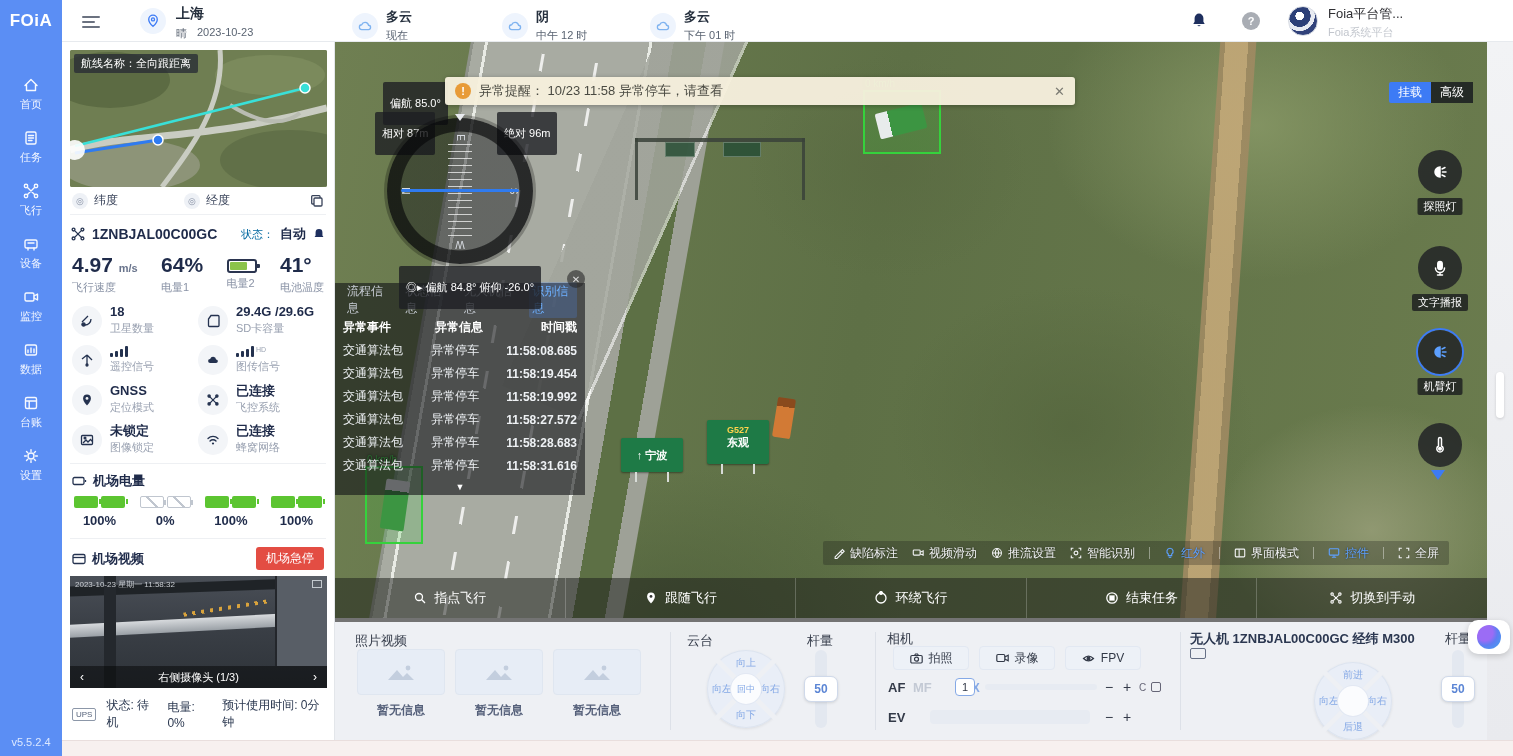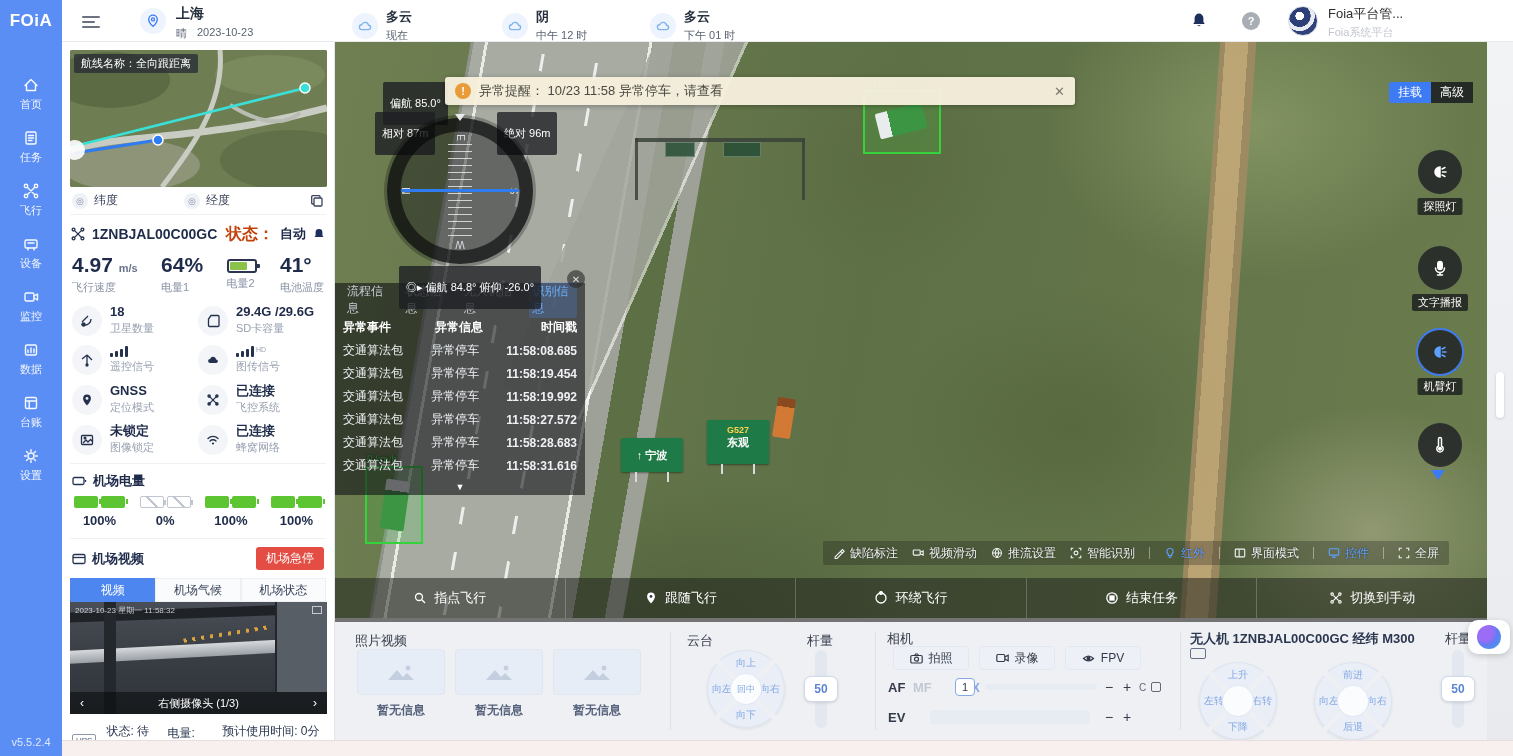--- a/index.html
+++ b/index.html
@@ -34,21 +34,21 @@
 
   
   .left-panel { position:absolute; left:62px; top:42px; width:273px; height:698px; background:#fff; z-index:30; border-right:1px solid #e3e6ea; padding:8px; overflow:hidden; }
   .map { position:relative; width:257px; height:137px; overflow:hidden; border-radius:2px; background:#6f7e52; }
   .route-chip { position:absolute; left:4px; top:4px; background:rgba(40,44,52,.78); color:#fff; font-size:11px; padding:2px 7px; border-radius:2px; z-index:2; }
   .coords { display:flex; align-items:center; height:28px; border-bottom:1px solid #eef0f3; font-size:12px; color:#39435a; gap:6px; padding:0 2px; }
   .coord-dot { width:16px; height:16px; border-radius:50%; background:#eef1f6; display:flex; align-items:center; justify-content:center; color:#8a93a6; font-size:9px; }
   .copy-btn { margin-left:auto; cursor:pointer; }
   .drone-head { display:flex; align-items:center; gap:6px; height:30px; margin-top:4px; }
   .drone-id { font-size:14px; font-weight:bold; color:#1f2b4a; }
-  .status-label { margin-left:auto; font-size:16px; color:#c2410c;font-weight:bold; }
+  .status-label { margin-left:auto; font-size:11px; color:#0369a1; }
   .status-value { font-size:13px; font-weight:bold; color:#1f2b4a; }
   .stats { display:flex; justify-content:space-between; padding:4px 2px 8px 2px; }
   .stat { text-align:left; }
   .stat-num { font-size:21px; font-weight:bold; color:#1f2b4a; }
   .stat-unit { font-size:11px; color:#69748c; font-weight:bold; }
   .stat-label { font-size:11px; color:#8a93a6; margin-top:3px; }
   .batt2 { width:30px; height:14px; border:2px solid #2b3550; border-radius:3px; position:relative; margin-top:6px; }
   .batt2::after { content:""; position:absolute; right:-5px; top:3px; width:3px; height:4px; background:#2b3550; border-radius:0 1px 1px 0; }
   .batt2 i { position:absolute; left:1px; top:1px; bottom:1px; width:68%; background:#8bc34a; border-radius:1px; }
   .info-grid { display:grid; grid-template-columns:1fr 1fr; row-gap:9px; padding:2px 2px 8px 2px; border-bottom:1px solid #eef0f3; }
@@ -584,25 +584,20 @@
     <div class="sec-title">
       <span>
           <svg width="14" height="12" viewBox="0 0 14 12" fill="none" stroke="#24324f" stroke-width="1.3">
             <rect x="1" y="1.5" width="12" height="9" rx="1.5"></rect>
             <path d="M1 4.5 H13"></path>
           </svg>
         </span>
       <span>机场视频</span>
       <button class="estop" style="border:none;">机场急停</button>
     </div>
-    <div class="vid-tabs">
-      <div class="vid-tab active">视频</div>
-      <div class="vid-tab">机场气候</div>
-      <div class="vid-tab">机场状态</div>
-    </div>
     <div class="dock-video">
       <div class="dv-rail"></div>
         <div class="dv-bar"></div>
         <div class="dv-col"></div>
         <div class="dv-panel"></div>
         <div class="dv-dots"></div>
       <div class="dv-osd">2023-10-23 星期一 11:58:32</div>
       <div class="dv-expand"></div>
       <div class="dv-caption">
         <div class="dv-arrow" style="left:0;">‹</div>
@@ -938,27 +933,20 @@
     <span class="bp-abs" style="left:816px; top:60px; width:10px; height:10px; border:1px solid #667; border-radius:2px;"></span>
     <span class="bp-abs af-label" style="left:553px; top:88px;">EV</span>
     <div class="htrack" style="left:595px; top:88px; width:160px; height:14px;"></div>
     <span class="pm" style="left:770px; top:88px;">−</span>
     <span class="pm" style="left:788px; top:88px;">+</span>
 
     <div class="bp-div" style="left:845px;"></div>
 
     <div class="bp-abs bp-title" style="left:855px; top:8px; font-weight:bold; color:#2b3750;">无人机 1ZNBJAL00C00GC 经纬 M300</div>
     <span class="kb-icon" style="left:855px; top:26px;"></span>
-    <div class="dpad" style="left:864px; top:40px;">
-      <span class="dp-lab dp-up">上升</span>
-      <span class="dp-lab dp-left">左转</span>
-      <span class="dp-lab dp-right">右转</span>
-      <span class="dp-lab dp-down">下降</span>
-      <span class="dp-center"></span>
-    </div>
     <div class="dpad" style="left:979px; top:40px;">
       <span class="dp-lab dp-up">前进</span>
       <span class="dp-lab dp-left">向左</span>
       <span class="dp-lab dp-right">向右</span>
       <span class="dp-lab dp-down">后退</span>
       <span class="dp-center"></span>
     </div>
     <div class="bp-abs bp-title" style="left:1110px; top:8px;">杆量</div>
     <div class="vslider" style="left:1117px; top:28px;">
       <span class="vthumb" style="left:-11px; top:26px;">50</span>

